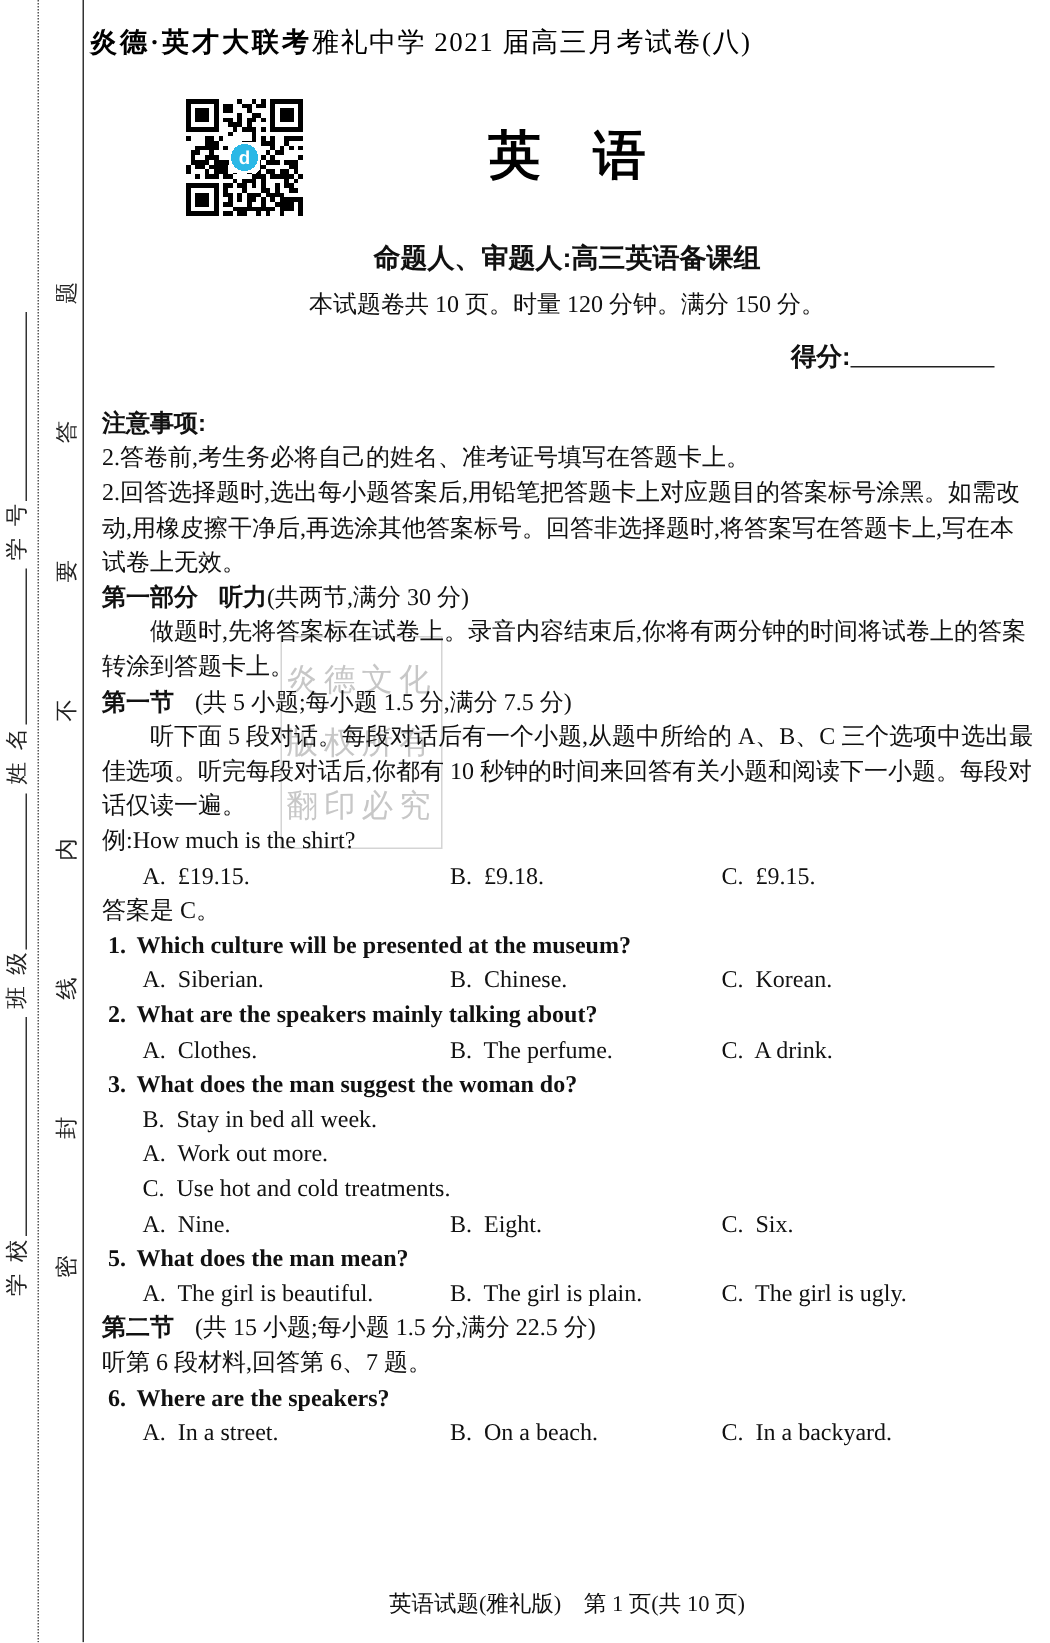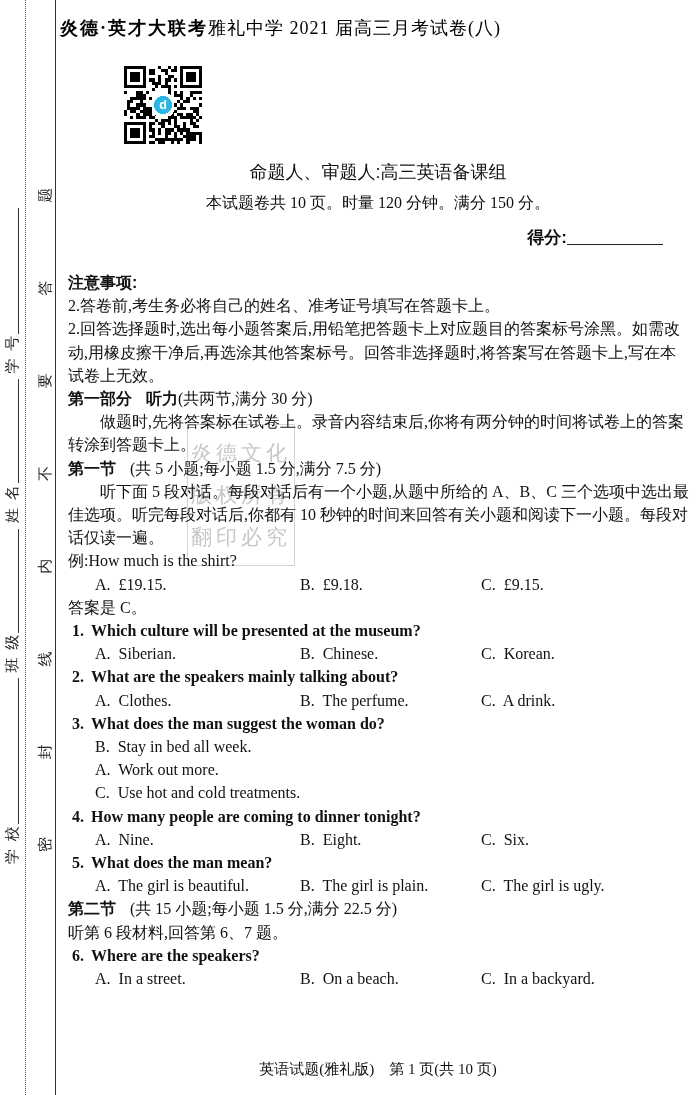--- a/index.html
+++ b/index.html
@@ -20,21 +20,21 @@
 
   
   .exam-title{position:absolute;top:16px;left:60px;width:636px;text-align:left;
         font-size:18px;white-space:nowrap;color:#000;}
   .t-brush{font-weight:bold;letter-spacing:2px;}
   .t-rest{letter-spacing:1px;}
   .qr{position:absolute;left:123px;top:66px;width:80px;height:78px;}
   .subject{position:absolute;top:80px;left:68px;width:620px;text-align:center;
         font-size:35px;font-weight:bold;color:#000;}
   .setters{position:absolute;top:160px;left:68px;width:620px;text-align:center;
-        font-size:18px;font-weight:normal;font-family:"Liberation Sans","DejaVu Sans",sans-serif;}
+        font-size:18px;font-weight:bold;font-family:"Liberation Sans","DejaVu Sans",sans-serif;}
   .info{position:absolute;top:193px;left:68px;width:620px;text-align:center;font-size:16px;}
   .score{position:absolute;top:226px;left:68px;width:620px;text-align:right;font-size:17px;}
   .score-label{font-weight:bold;font-family:"Liberation Sans","DejaVu Sans",sans-serif;}
   .score-blank{display:inline-block;width:96px;height:15px;border-bottom:1.5px solid #222;
         vertical-align:-2px;margin-right:25px;}
 
   
   .watermark{position:absolute;left:187px;top:376px;width:106px;height:140px;z-index:0;
         border:1px solid #d4d4d4;display:flex;flex-direction:column;justify-content:space-evenly;
         align-items:center;color:#c7c7c7;font-size:21px;letter-spacing:4px;
@@ -297,20 +297,21 @@
         <rect x="20" y="2" width="3" height="3" fill="#000"></rect>
         <rect x="0" y="18" width="7" height="7" fill="#000"></rect>
         <rect x="1" y="19" width="5" height="5" fill="#fff"></rect>
         <rect x="2" y="20" width="3" height="3" fill="#000"></rect>
         <rect x="9.1" y="9.1" width="6.8" height="6.8" rx="1.4" fill="#fff"></rect>
         <circle cx="12.5" cy="12.5" r="2.9" fill="#2bb8e6"></circle>
         <text x="12.5" y="13.9" text-anchor="middle" font-size="4" font-weight="bold" font-family="&quot;Liberation Sans&quot;, sans-serif" fill="#fff">d</text>
       </svg>
   </div>
 
+  <div class="subject">英　语</div>
   <div class="setters">命题人、审题人:高三英语备课组</div>
   <div class="info">本试题卷共 10 页。时量 120 分钟。满分 150 分。</div>
   <div class="score">
     <span class="score-label">得分:</span><span class="score-blank"></span>
   </div>
 
   <div class="watermark">
     <span>炎德文化</span>
     <span>版权所有</span>
     <span>翻印必究</span>
@@ -347,21 +348,20 @@
       <span class="opt1">A.  Clothes.</span>
       <span class="opt2">B.  The perfume.</span>
       <span class="opt3">C.  A drink.</span>
     </div>
 
     <div class="q"><span class="num">3.</span><span>What does the man suggest the woman do?</span></div>
     <div class="stacked">B.  Stay in bed all week.</div>
     <div class="stacked">A.  Work out more.</div>
     <div class="stacked">C.  Use hot and cold treatments.</div>
 
-    <div class="q"><span class="num">4.</span><span>How many people are coming to dinner tonight?</span></div>
     <div class="opts">
       <span class="opt1">A.  Nine.</span>
       <span class="opt2">B.  Eight.</span>
       <span class="opt3">C.  Six.</span>
     </div>
 
     <div class="q"><span class="num">5.</span><span>What does the man mean?</span></div>
     <div class="opts">
       <span class="opt1">A.  The girl is beautiful.</span>
       <span class="opt2">B.  The girl is plain.</span>

